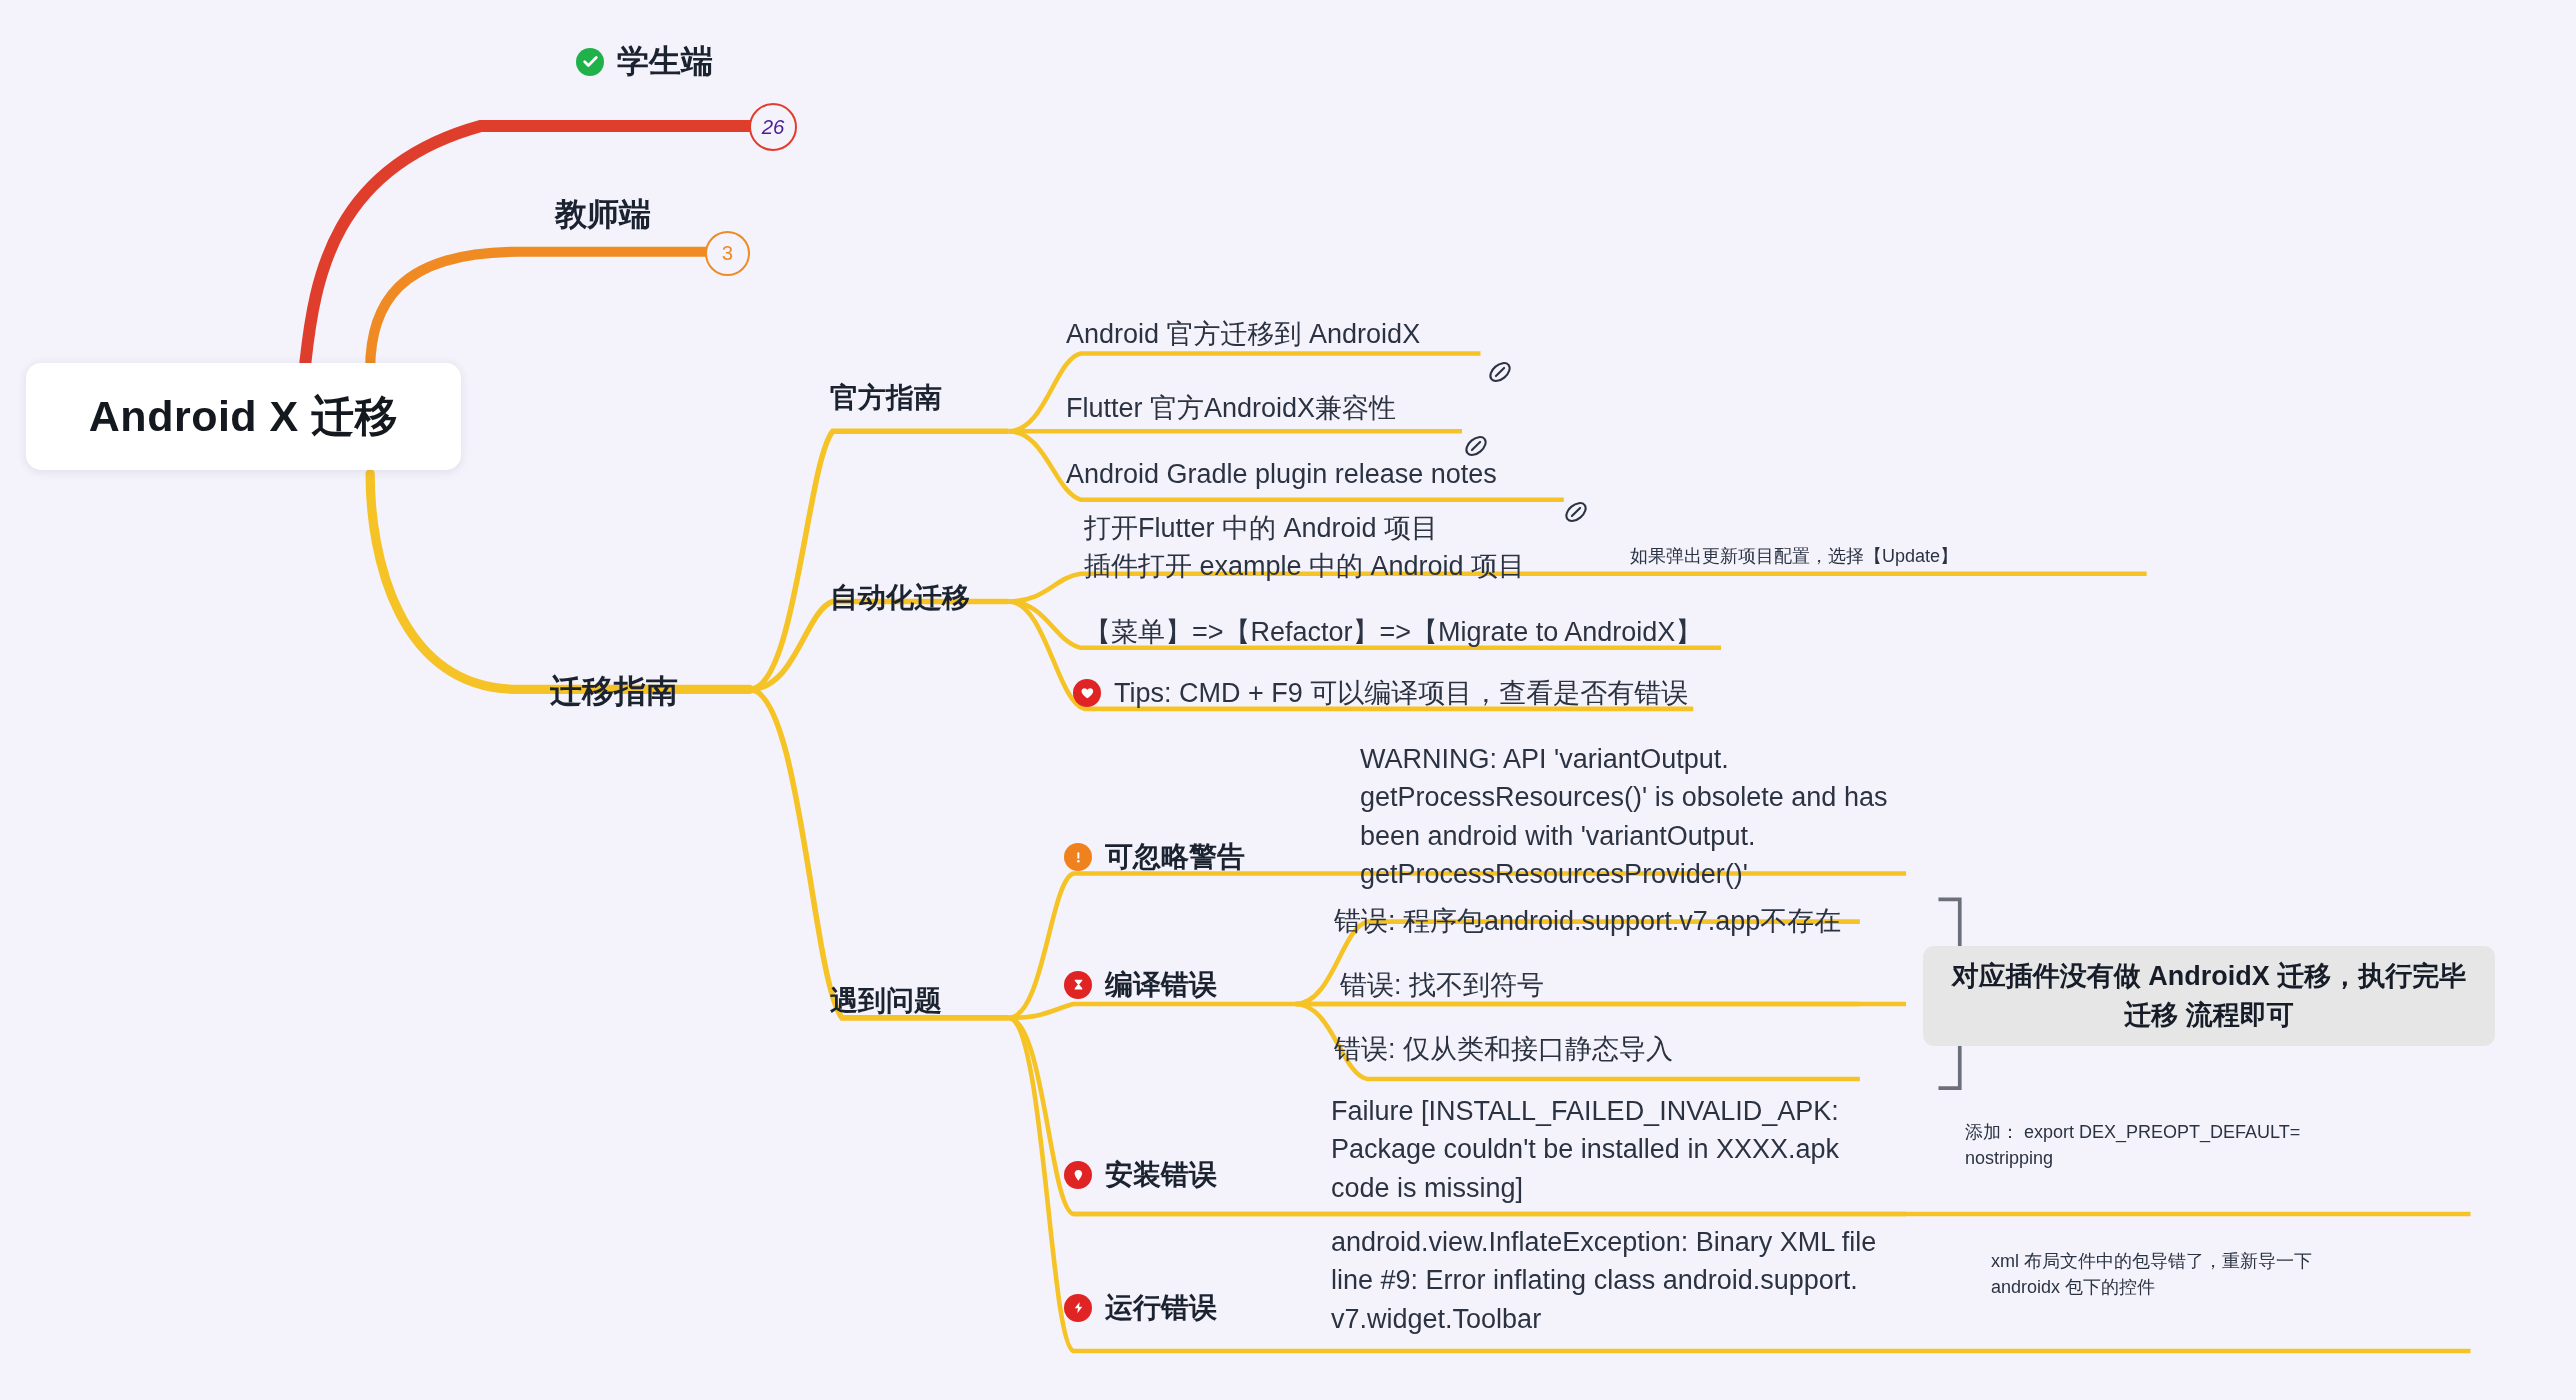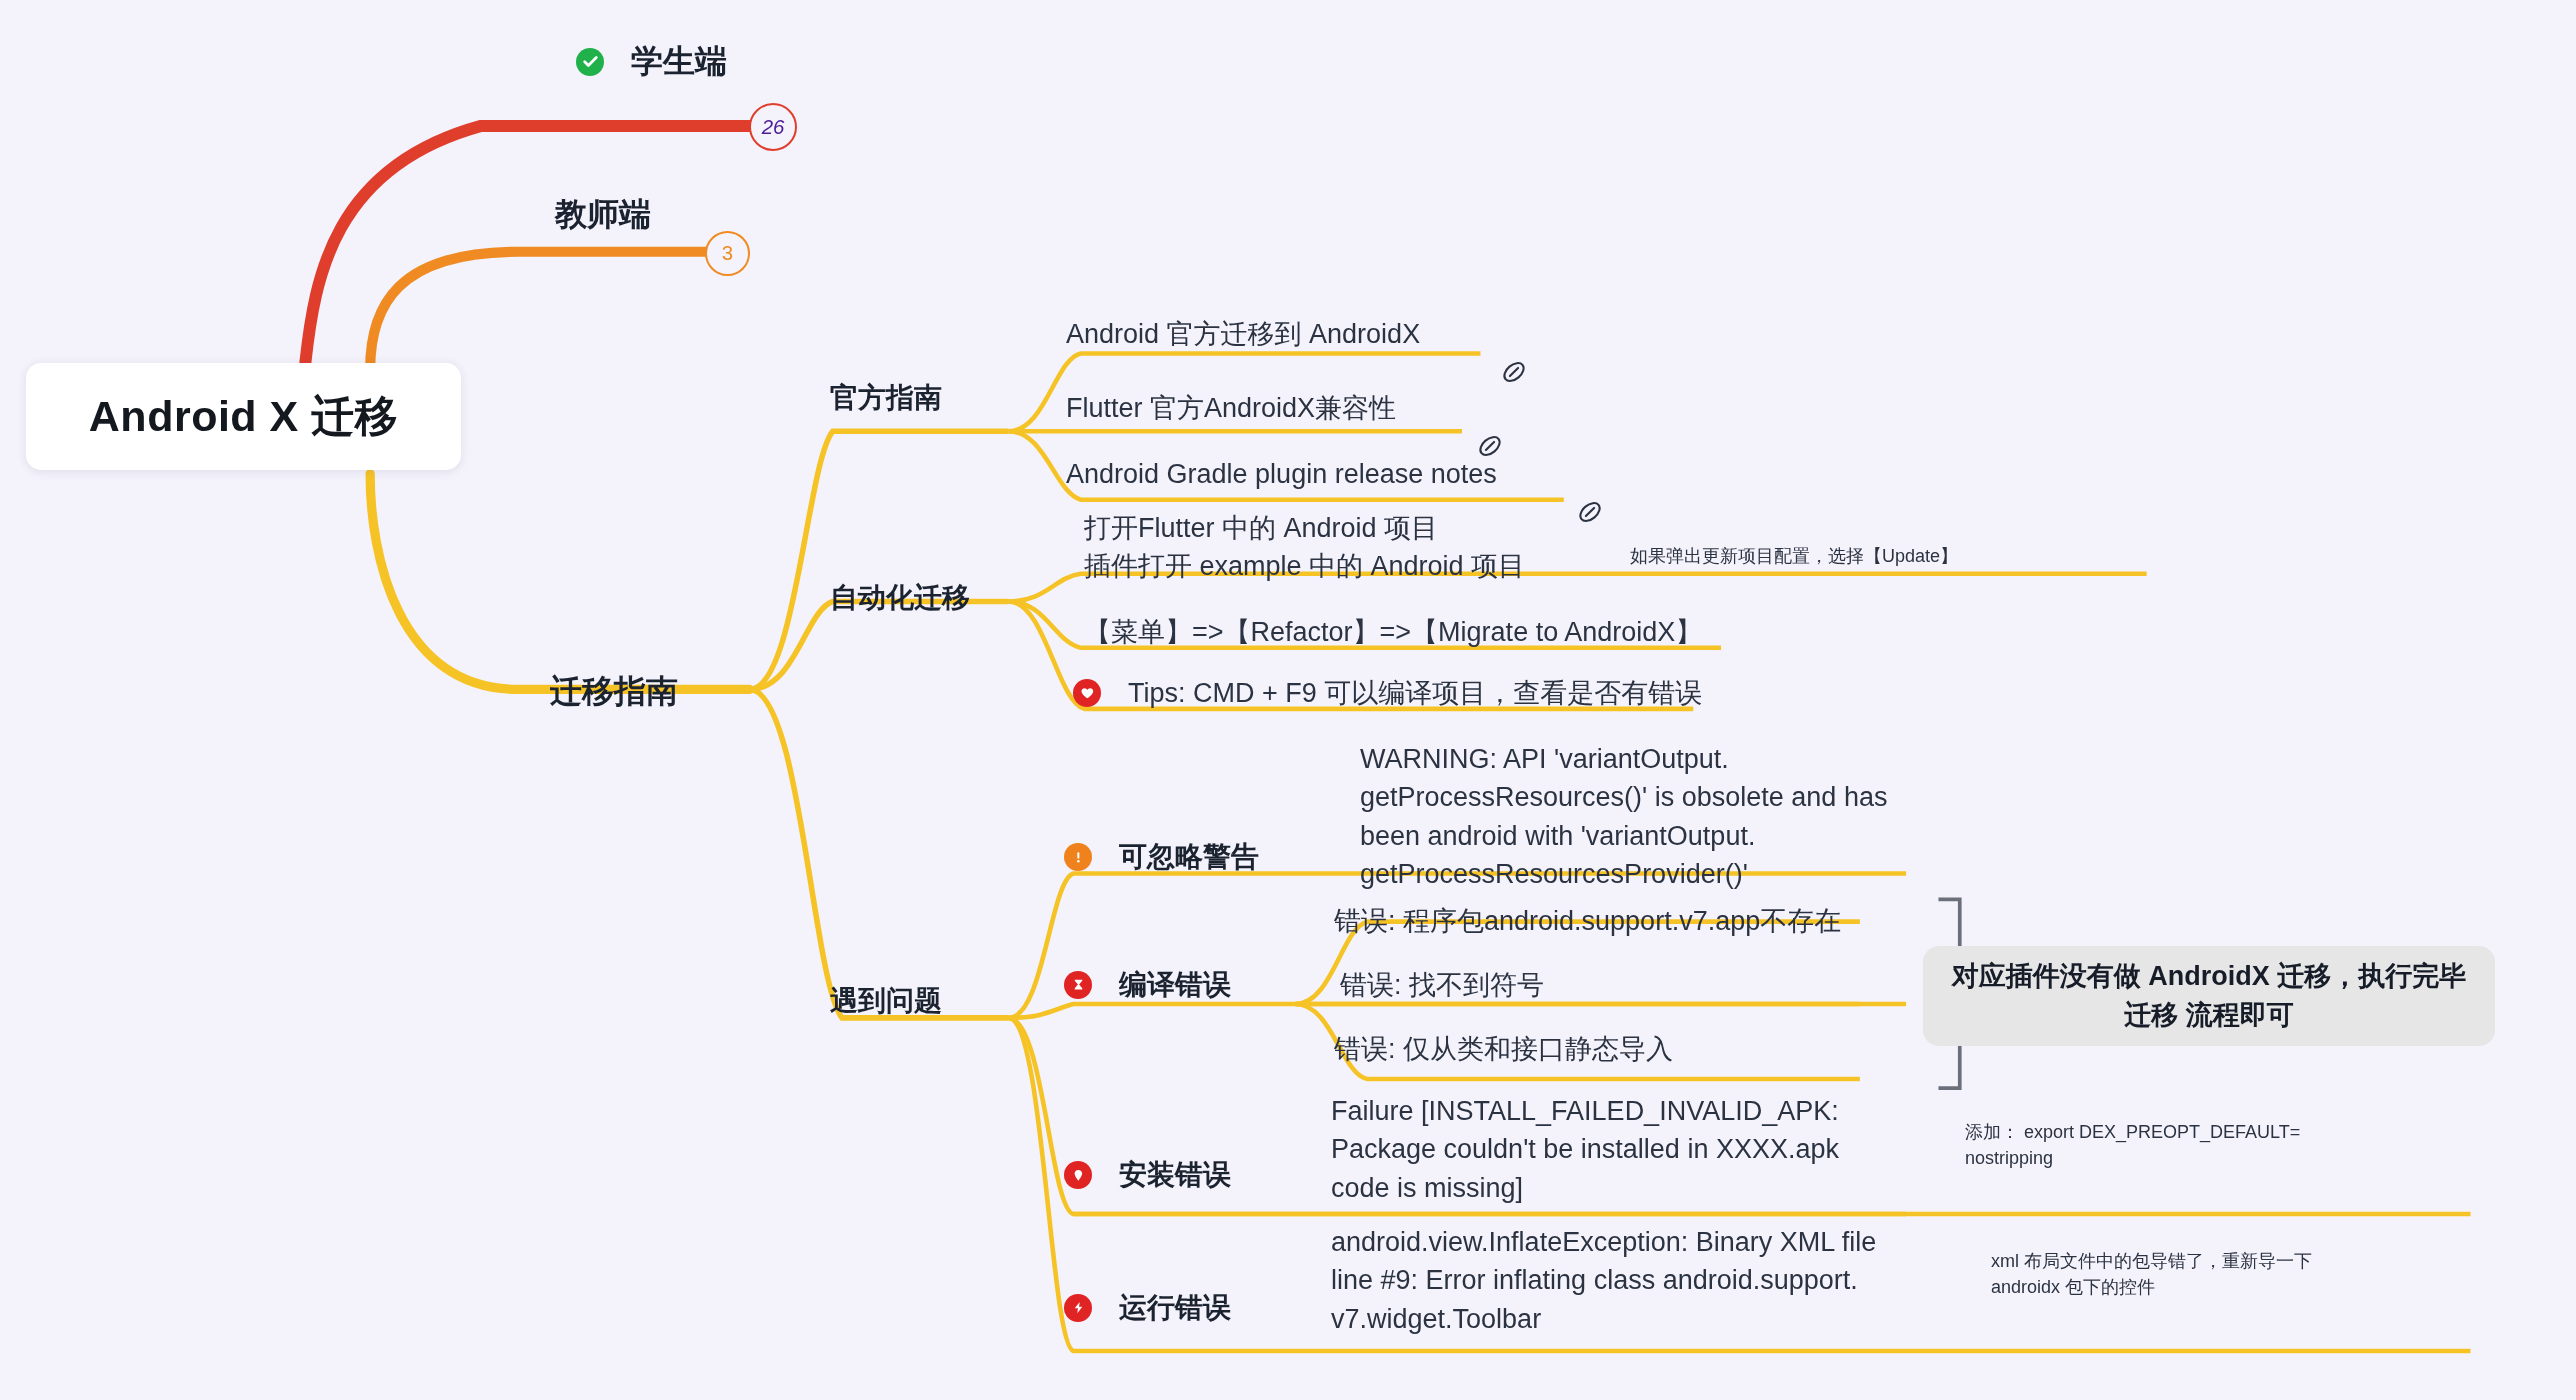--- a/index.html
+++ b/index.html
@@ -26,21 +26,21 @@
     left: 0;
     top: 0;
     width: 2576px;
     height: 1401px;
     pointer-events: none;
   }
   .node {
     position: absolute;
     display: flex;
     align-items: center;
-    gap: 27px;
+    gap: 13px;
     white-space: pre;
     line-height: 1.42;
   }
   .node-text { display: block; }
 
   
   .root {
     left: 26px;
     top: 363px;
     width: 435px;
@@ -105,21 +105,21 @@
     width: 28px;
     height: 28px;
     flex: 0 0 auto;
     margin-left: 7.4px;
   }
 
   
   .callout {
     position: absolute;
     background: #e6e6e6;
-    border-radius: 16px;
+    border-radius: 11px;
     display: flex;
     align-items: center;
     justify-content: center;
     text-align: center;
     font-size: 27px;
     font-weight: bold;
     color: #161c28;
     line-height: 1.45;
     padding: 13px 20.4px;
     box-sizing: border-box;

